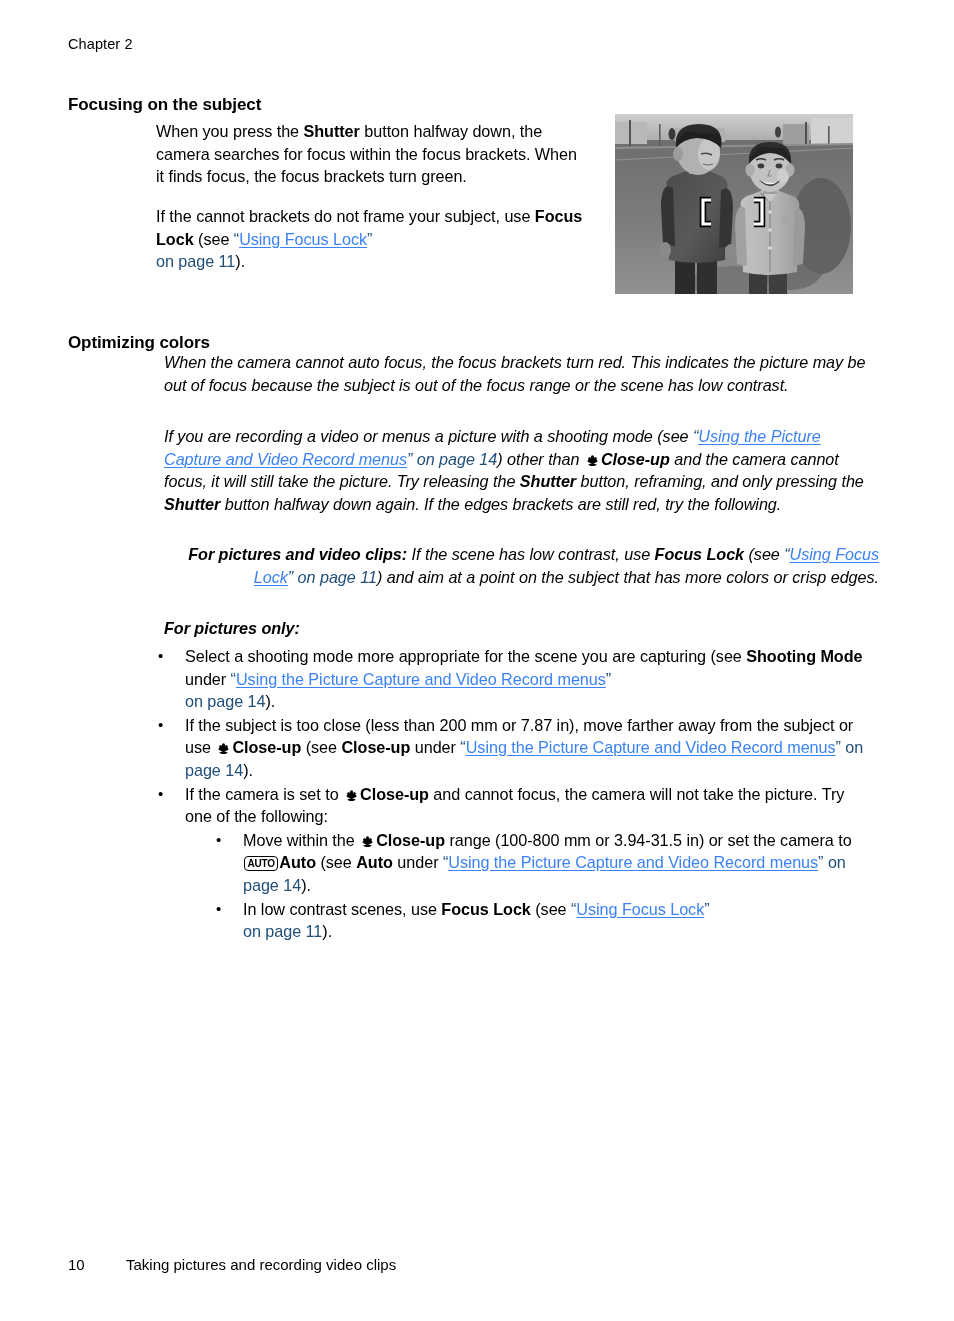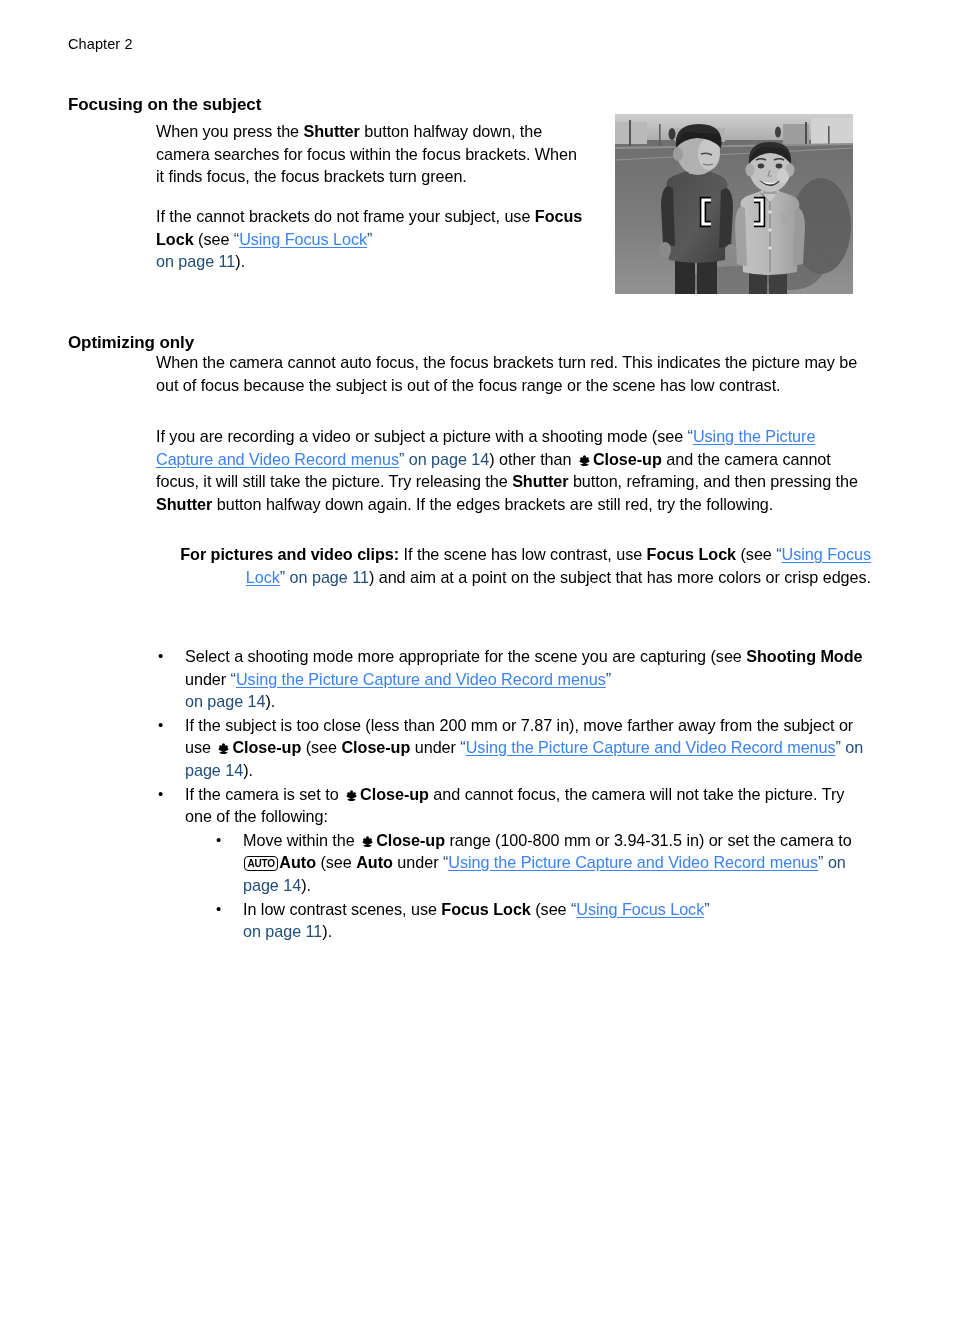--- a/index.html
+++ b/index.html
@@ -53,22 +53,23 @@
     text-align: left;
     letter-spacing: -0.05px;
   }
   
   .col-narrow {
     left: 156px;
     width: 430px;
   }
   
   .col-wide {
-    left: 156px;
+    left: 164px;
     width: 715px;
+    font-style: italic;
   }
   .p { margin: 0 0 9px 0; }
   .p:last-child { margin-bottom: 0; }
 
   #para-focus-1 { top: 120px; }
   #para-focus-2 { top: 205px; }
   #para-opt-1   { top: 351px; }
   #para-opt-2   { top: 425px; }
   #para-opt-3   { top: 543px; text-align: right; }
   #para-opt-4   { top: 617px; }
@@ -316,38 +317,41 @@
     <g>
       <path d="M96 86 L88 86 L88 110 L96 110" stroke="#000000" stroke-width="6.5" fill="none" stroke-linecap="butt"></path>
       <path d="M96 86 L88 86 L88 110 L96 110" stroke="#ffffff" stroke-width="3.2" fill="none" stroke-linecap="butt"></path>
     </g>
     <g>
       <path d="M139 86 L147 86 L147 110 L139 110" stroke="#000000" stroke-width="6.5" fill="none" stroke-linecap="butt"></path>
       <path d="M139 86 L147 86 L147 110 L139 110" stroke="#ffffff" stroke-width="3.2" fill="none" stroke-linecap="butt"></path>
     </g>
   </svg>
 
-  <h1 class="h1" id="heading-optimizing">Optimizing only</h1>
+  <h1 class="h1" id="heading-optimizing">Optimizing colors</h1>
 
   <div class="body-col col-wide" id="para-opt-1">
     <p class="p">When the camera cannot auto focus, the focus brackets turn red. This indicates the picture may be out of focus because the subject is out of the focus range or the scene has low contrast.</p>
   </div>
 
   <div class="body-col col-wide" id="para-opt-2">
-    <p class="p"><span>If you are recording a video or subject a picture with a shooting mode (see </span><span class="lnk-plain">“</span><a class="lnk" href="#">Using the Picture Capture and Video Record menus</a><span class="lnk-plain">”</span><span class="lnk-plain"> on page 14</span><span>) other than </span><span class="icon-closeup"><svg viewBox="0 0 16 15">
+    <p class="p"><span>If you are recording a video or menus a picture with a shooting mode (see </span><span class="lnk-plain">“</span><a class="lnk" href="#">Using the Picture Capture and Video Record menus</a><span class="lnk-plain">”</span><span class="lnk-plain"> on page 14</span><span>) other than </span><span class="icon-closeup"><svg viewBox="0 0 16 15">
             <path d="M8 2.3c-.9 0-1.6.8-1.6 1.9 0 .5.2 1 .5 1.3-.5-.6-1.2-1-1.9-1-1 0-1.7.7-1.7 1.6 0 .6.3 1.1.8 1.4-.7.1-1.4.5-1.4 1.2 0 .5.4.9 1 1.1l4.3 1.6 4.3-1.6c.6-.2 1-.6 1-1.1 0-.7-.7-1.1-1.4-1.2.5-.3.8-.8.8-1.4 0-.9-.7-1.6-1.7-1.6-.7 0-1.4.4-1.9 1 .3-.3.5-.8.5-1.3 0-1.1-.7-1.9-1.6-1.9z" fill="#000"></path>
             <path d="M7.2 10.3h1.6v3.4H7.2z" fill="#000"></path>
             <path d="M3.4 12.6c1.2-.9 2.8-1.3 4.6-1.3s3.4.4 4.6 1.3c-1.2.9-2.8 1.3-4.6 1.3s-3.4-.4-4.6-1.3z" fill="#000"></path>
-          </svg></span><b>Close-up</b><span> and the camera cannot focus, it will still take the picture. Try releasing the </span><b>Shutter</b><span> button, reframing, and then pressing the </span><b>Shutter</b><span> button halfway down again. If the edges brackets are still red, try the following.</span></p>
+          </svg></span><b>Close-up</b><span> and the camera cannot focus, it will still take the picture. Try releasing the </span><b>Shutter</b><span> button, reframing, and only pressing the </span><b>Shutter</b><span> button halfway down again. If the edges brackets are still red, try the following.</span></p>
   </div>
 
   <div class="body-col col-wide" id="para-opt-3">
     <p class="p"><b>For pictures and video clips:</b><span> If the scene has low contrast, use </span><b>Focus Lock</b><span> (see </span><span class="lnk-plain">“</span><a class="lnk" href="#">Using Focus Lock</a><span class="lnk-plain">”</span><span class="lnk-plain"> on page 11</span><span>) and aim at a point on the subject that has more colors or crisp edges.</span></p>
   </div>
 
+  <div class="body-col col-wide" id="para-opt-4">
+    <p class="p"><b>For pictures only:</b></p>
+  </div>
 
   <div class="bullets" id="bullets-level1">
 
     <div class="li">
       <span class="bullet">•</span><span>Select a shooting mode more appropriate for the scene you are capturing (see </span><b>Shooting Mode</b><span> under </span><span class="lnk-plain">“</span><a class="lnk" href="#">Using the Picture Capture and Video Record menus</a><span class="lnk-plain">”</span><br><span class="lnk-plain">on page 14</span><span>).</span>
     </div>
 
     <div class="li">
       <span class="bullet">•</span><span>If the subject is too close (less than 200 mm or 7.87 in), move farther away from the subject or use </span><span class="icon-closeup"><svg viewBox="0 0 16 15">
             <path d="M8 2.3c-.9 0-1.6.8-1.6 1.9 0 .5.2 1 .5 1.3-.5-.6-1.2-1-1.9-1-1 0-1.7.7-1.7 1.6 0 .6.3 1.1.8 1.4-.7.1-1.4.5-1.4 1.2 0 .5.4.9 1 1.1l4.3 1.6 4.3-1.6c.6-.2 1-.6 1-1.1 0-.7-.7-1.1-1.4-1.2.5-.3.8-.8.8-1.4 0-.9-.7-1.6-1.7-1.6-.7 0-1.4.4-1.9 1 .3-.3.5-.8.5-1.3 0-1.1-.7-1.9-1.6-1.9z" fill="#000"></path>
@@ -375,14 +379,17 @@
 
         <div class="li">
           <span class="bullet">•</span><span>In low contrast scenes, use </span><b>Focus Lock</b><span> (see </span><span class="lnk-plain">“</span><a class="lnk" href="#">Using Focus Lock</a><span class="lnk-plain">”</span><br><span class="lnk-plain">on page 11</span><span>).</span>
         </div>
 
       </div>
     </div>
 
   </div>
 
+  <div class="footer">
+    <span class="pagenum">10</span><span>Taking pictures and recording video clips</span>
+  </div>
 
 </div>
 
 </body></html>

